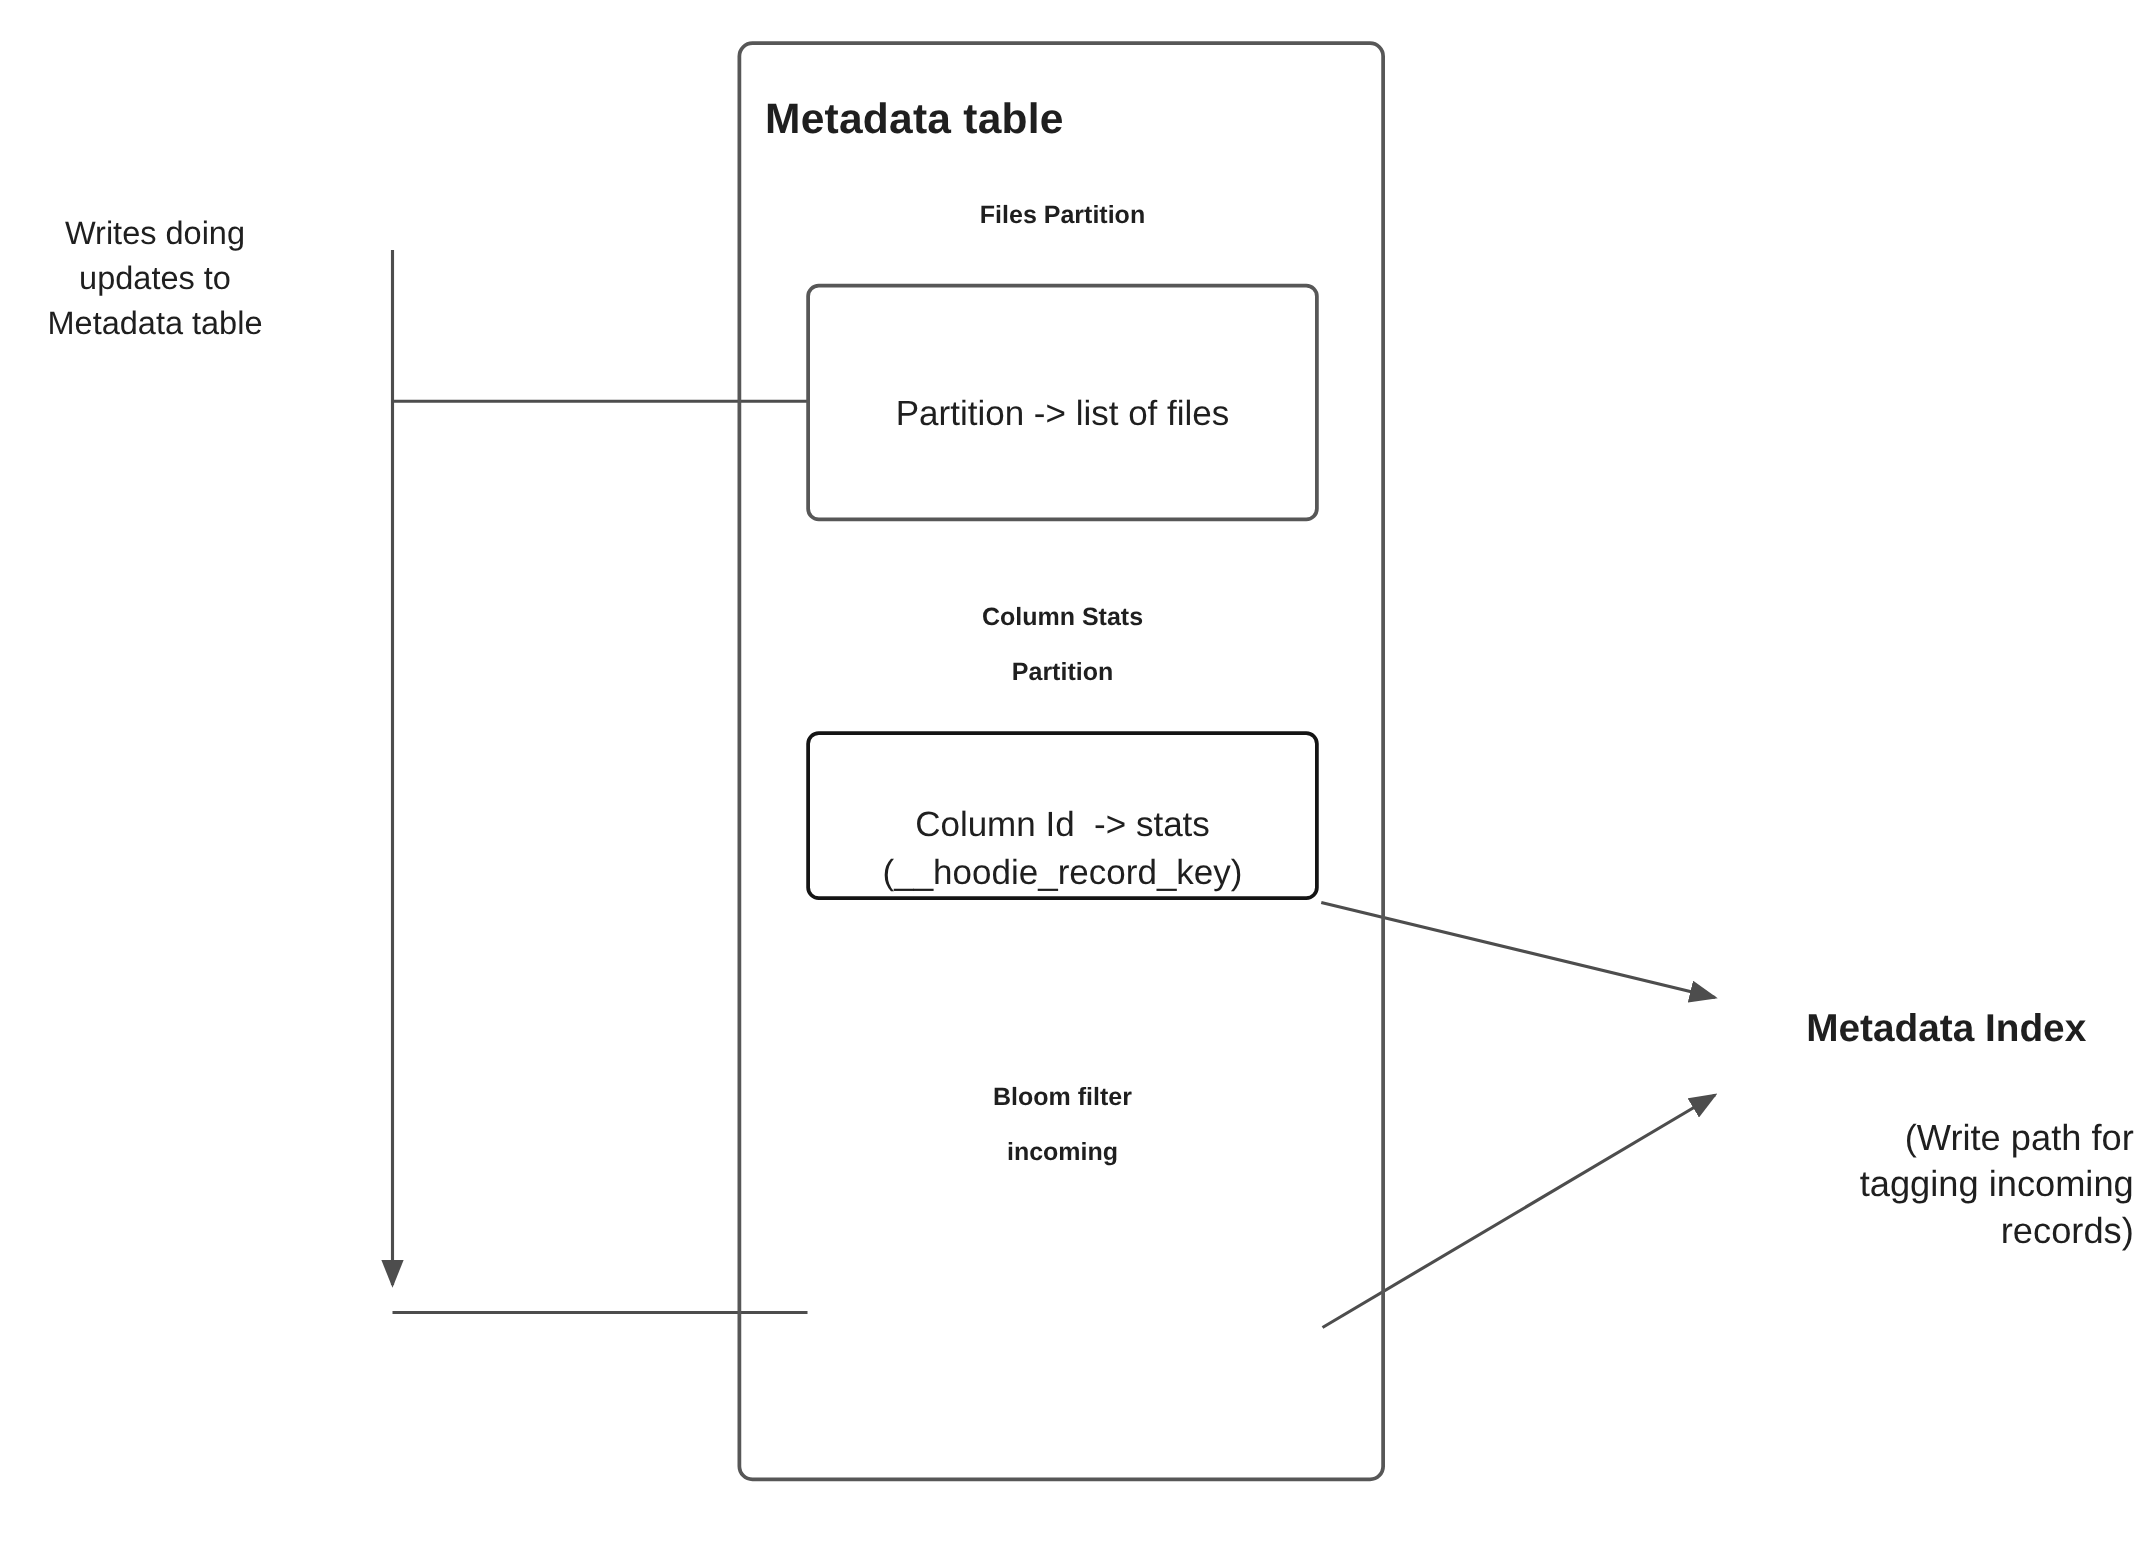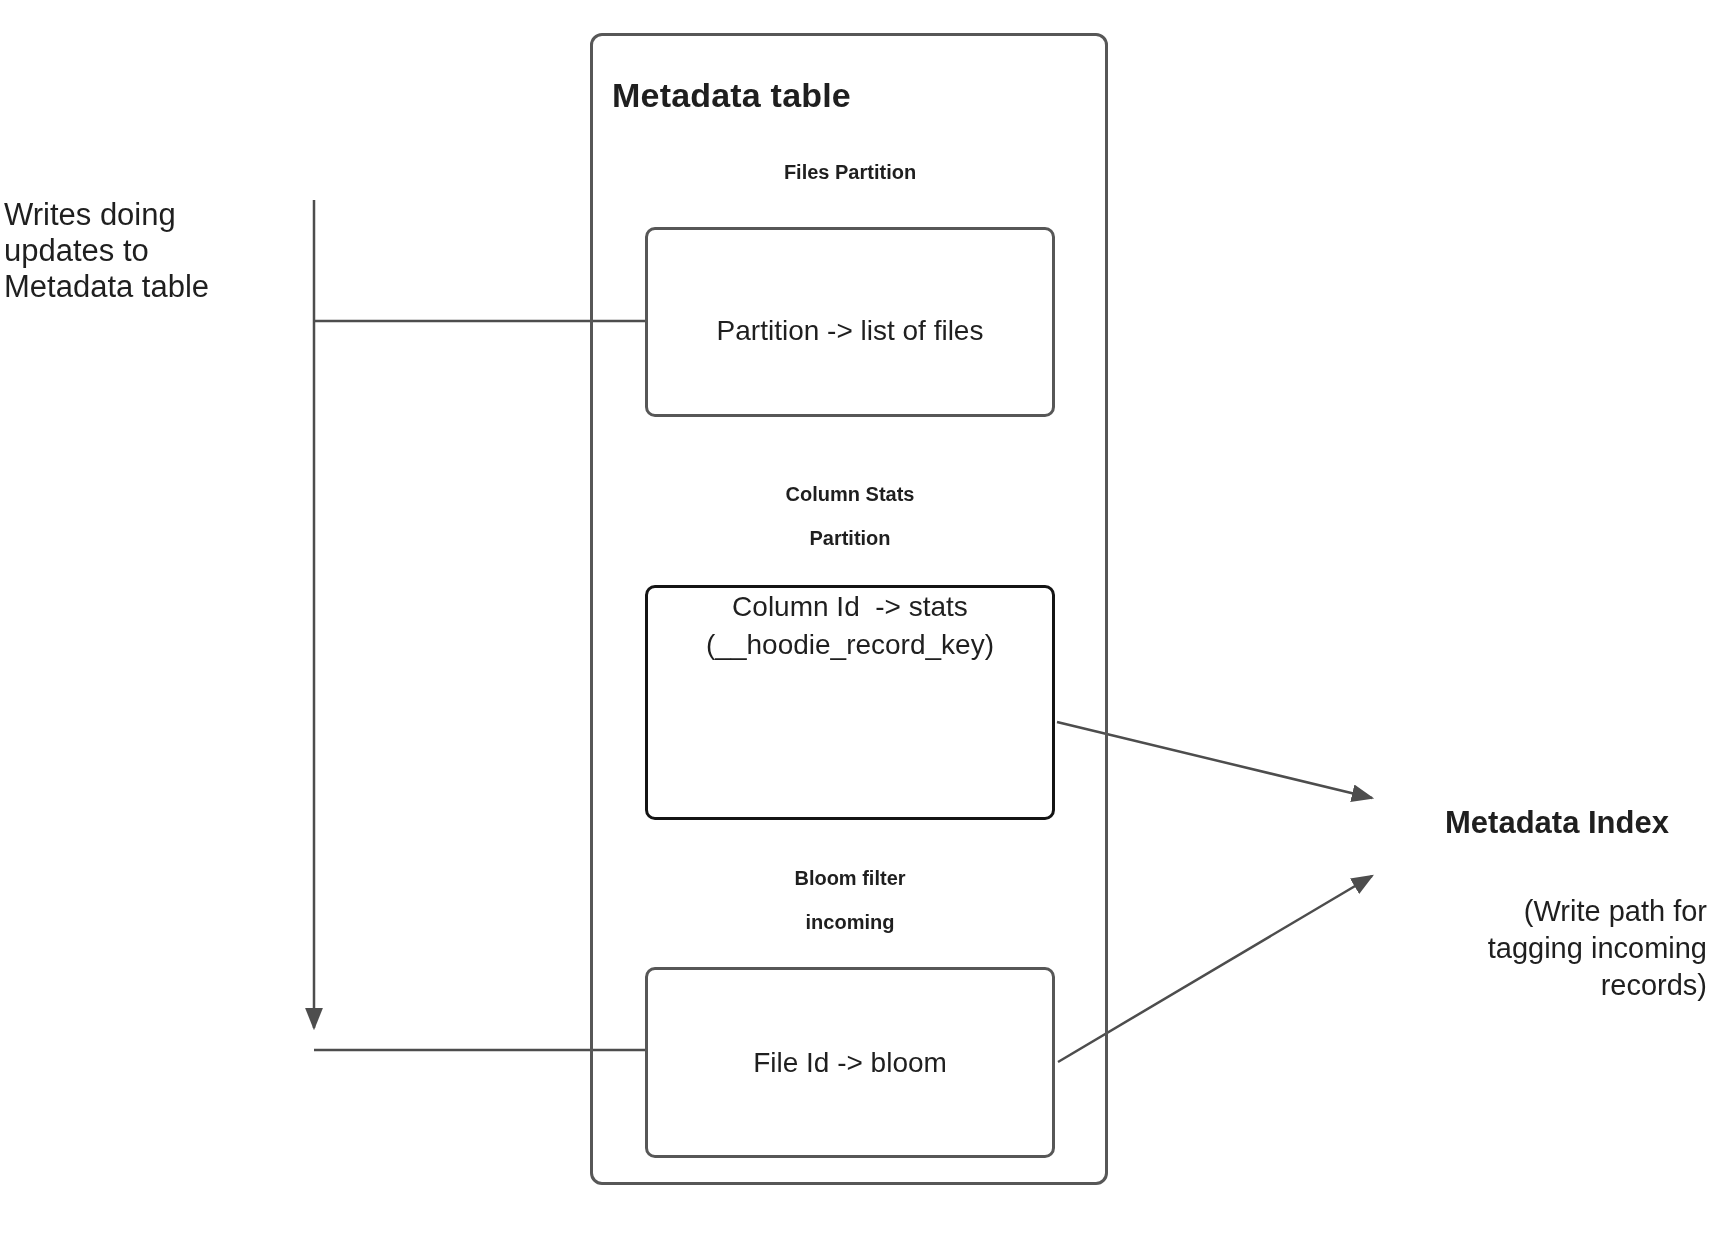--- a/index.html
+++ b/index.html
@@ -35,25 +35,24 @@
   }
   .connectors .arrowhead-shape { fill: var(--line); stroke: none; }
 
   .pre { white-space: pre-wrap; }
 
   
   .left-label {
     position: absolute;
     left: 4px; top: 168px;
     width: 240px;
-    text-align: left;
-    font-size: 31px;
+    text-align: center;
+    font-size: 26px;
     line-height: 36px;
     color: var(--text);
-    margin-top: 29px;
   }
 
   
   .outer-box {
     position: absolute;
     left: 590px; top: 33px;
     width: 518px; height: 1152px;
     border: 3px solid var(--box-border);
     border-radius: 12px;
     background: transparent;
@@ -91,22 +90,22 @@
   }
   .inner-text {
     text-align: center;
     font-size: 28px;
     line-height: 38px;
     color: var(--text);
   }
   .b-files { top: 227px; height: 190px; align-items: flex-start; }
   .b-files .inner-text { padding-top: 52px; margin-top: 30px; }
   .b-stats {
-    top: 585px; height: 235px;
-    align-items: flex-start;
+    top: 585px; height: 135px;
+    align-items: flex-end;
     border: 3.5px solid var(--box-border-strong);
   }
   .b-bloom { top: 967px; height: 191px; align-items: center; }
 
   
   .index-title {
     position: absolute;
     left: 1407px; top: 805px;
     width: 300px;
     text-align: center;
@@ -155,22 +154,19 @@
 
   <div class="part-heading h-stats pre">Column Stats
 Partition</div>
   <div class="inner-box b-stats">
     <div class="inner-text pre">Column Id  -&gt; stats
 (__hoodie_record_key)</div>
   </div>
 
   <div class="part-heading h-bloom pre">Bloom filter
 incoming</div>
-  <div class="inner-box b-bloom">
-    <div class="inner-text pre">File Id -&gt; bloom</div>
-  </div>
 
   <div class="index-title">Metadata Index</div>
   <div class="index-subtitle pre">(Write path for
 tagging incoming
 records)</div>
 
 </div>
 
 </body></html>

